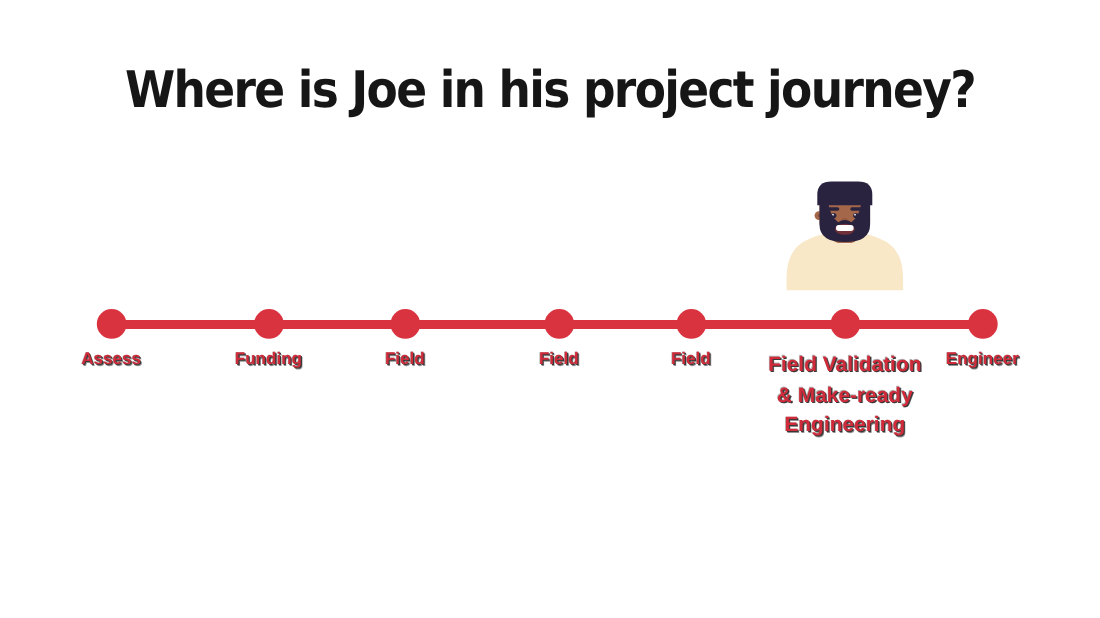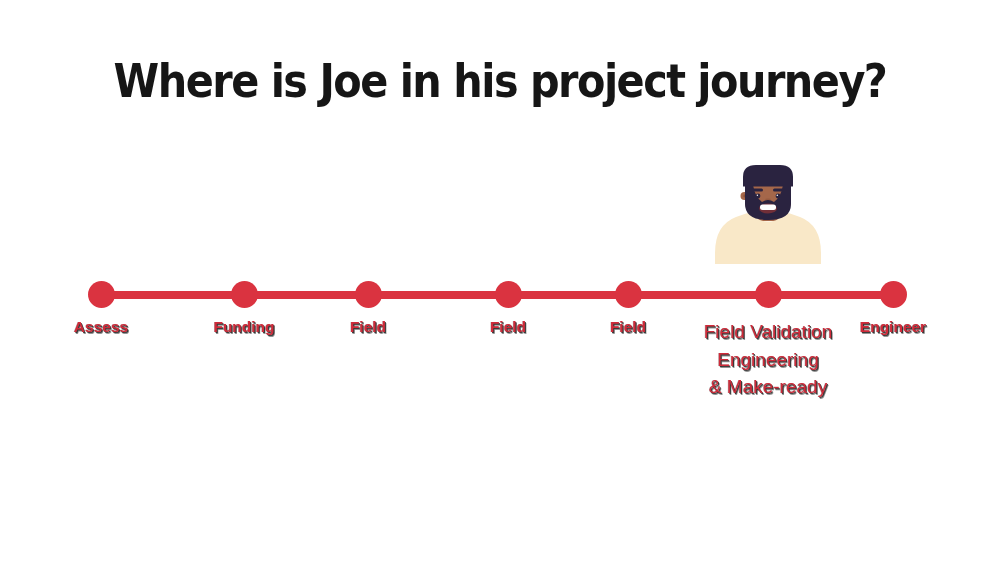--- a/index.html
+++ b/index.html
@@ -41,21 +41,21 @@
     border-radius:50%;background:var(--red);
   }
   .step-label{
     position:absolute;left:-110px;top:35px;width:220px;
     text-align:center;
     font-weight:700;font-size:15.5px;line-height:1.42;
     color:var(--label-red);
     text-shadow:1px 1px 0 var(--shadow), 1.5px 1.5px 0 rgba(40,40,40,.5), -0.5px -0.5px 0 rgba(40,40,40,.35);
   }
   .step-label.current{
-    font-size:19px;font-weight:400;line-height:1.46;top:37px;
+    font-size:19px;font-weight:700;line-height:1.46;top:37px;
   }
   .avatar{
     position:absolute;left:712px;top:163px;width:112px;height:101px;
   }
   .fill-skin{fill:var(--skin);}
   .fill-skin-shadow{fill:var(--skin-shadow);}
   .fill-hair{fill:var(--hair);}
   .fill-shirt{fill:var(--shirt);}
   .fill-teeth{fill:var(--teeth);}
   .fill-mouth{fill:var(--mouth);}
@@ -97,22 +97,22 @@
         <div class="station" style="left: 628px;">
           <div class="dot"></div>
           <div class="step-label">
             <div>Field</div>
           </div>
         </div>
         <div class="station" style="left: 768px;">
           <div class="dot"></div>
           <div class="step-label current">
             <div>Field Validation</div>
+            <div>&amp; Make-ready</div>
             <div>Engineering</div>
-            <div>&amp; Make-ready</div>
           </div>
         </div>
         <div class="station" style="left: 893px;">
           <div class="dot"></div>
           <div class="step-label">
             <div>Engineer</div>
           </div>
         </div>
       </div>
   </div>

